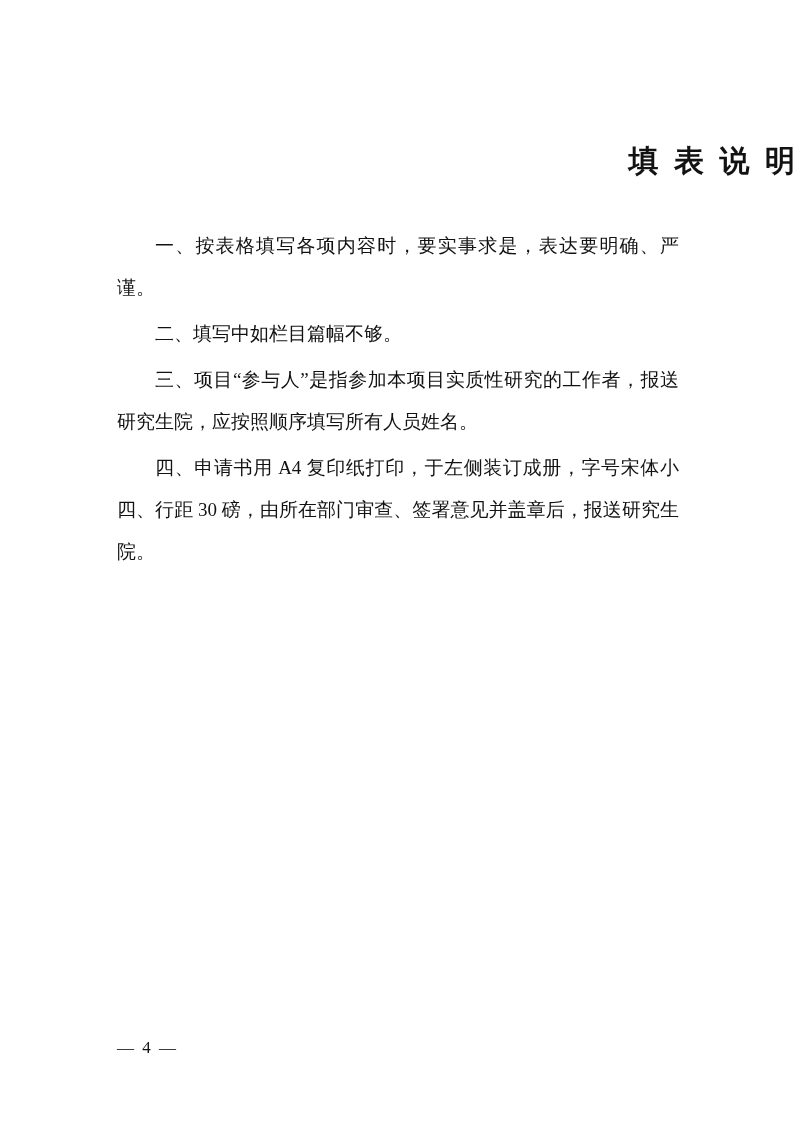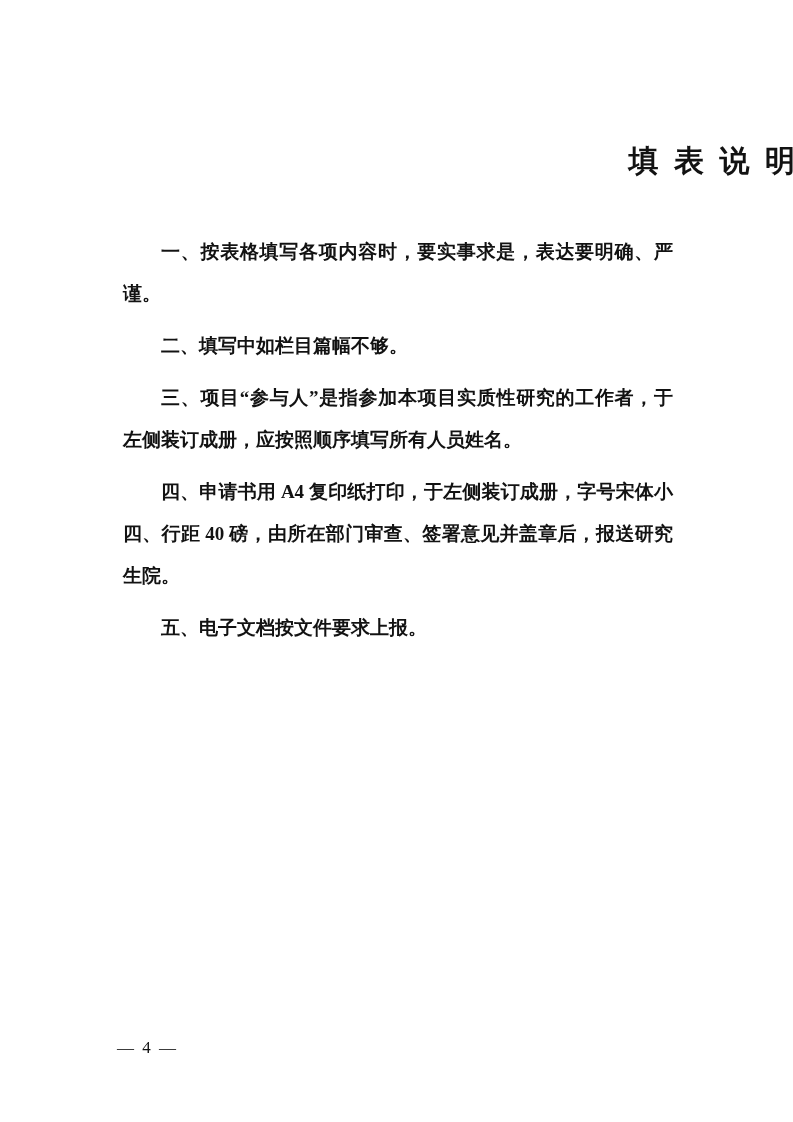--- a/index.html
+++ b/index.html
@@ -32,24 +32,23 @@
   .instructions {
     position: absolute;
     top: 221px;
     left: 113px;
     width: 570px;
     font-size: 19px;
     line-height: 42px;
     text-align: justify;
   }
   .instructions p {
-    margin: 10px;
+    margin: 4px;
     padding: 0;
     text-indent: 2em;
-    font-weight: bold;
   }
   .page-number {
     position: absolute;
     top: 1038px;
     left: 117px;
     font-size: 17px;
     letter-spacing: 2px;
     line-height: 20px;
     white-space: pre;
   }
@@ -57,20 +56,19 @@
 </head>
 <body>
 
 <div class="page">
 
   <h1 class="doc-title">填 表 说 明</h1>
 
   <div class="instructions">
     <p>一、按表格填写各项内容时，要实事求是，表达要明确、严谨。</p>
     <p>二、填写中如栏目篇幅不够。</p>
-    <p>三、项目“参与人”是指参加本项目实质性研究的工作者，于左侧装订成册，应按照顺序填写所有人员姓名。</p>
-    <p>四、申请书用 A4 复印纸打印，于左侧装订成册，字号宋体小四、行距 40 磅，由所在部门审查、签署意见并盖章后，报送研究生院。</p>
-    <p>五、电子文档按文件要求上报。</p>
+    <p>三、项目“参与人”是指参加本项目实质性研究的工作者，报送研究生院，应按照顺序填写所有人员姓名。</p>
+    <p>四、申请书用 A4 复印纸打印，于左侧装订成册，字号宋体小四、行距 30 磅，由所在部门审查、签署意见并盖章后，报送研究生院。</p>
   </div>
 
   <div class="page-number">— 4 —</div>
 
 </div>
 
 </body></html>

